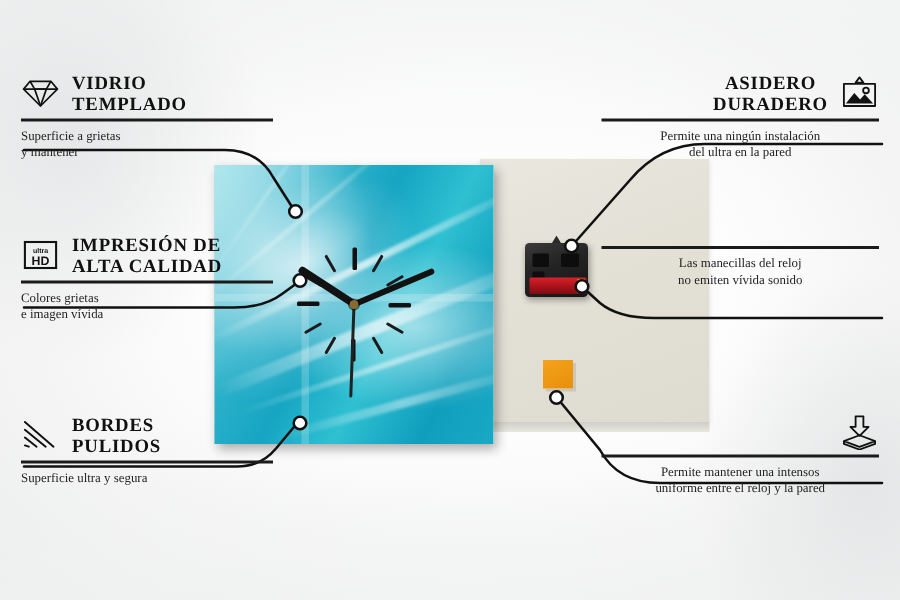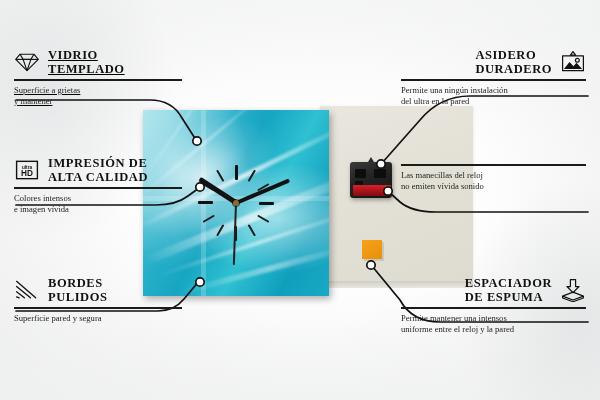--- a/index.html
+++ b/index.html
@@ -234,32 +234,32 @@
     margin: 2px 0 4px 0;
   }
   .callout .desc {
     font-family: "Liberation Serif", serif;
     font-size: 8.6px;
     line-height: 11px;
     color: #232323;
   }
   .callout.left  { text-align: left; }
   .callout.left .head { justify-content: flex-start; }
-  .callout.right { text-align: left; }
+  .callout.right { text-align: center; }
   .callout.right .head { justify-content: flex-end; }
 
   .ico {
     flex: 0 0 auto;
     width: 26px;
     height: 24px;
     display: block;
   }
 
   
-  #c-vidrio    { left: 14px;  top: 48px; text-decoration: underline;  }
+  #c-vidrio    { left: 14px;  top: 48px;  }
   #c-impresion { left: 14px;  top: 156px; }
   #c-bordes    { left: 14px;  top: 276px; }
   #c-asidero   { left: 401px; top: 48px;  }
   #c-mecanismo { left: 401px; top: 162px; }
   #c-espaciador{ left: 401px; top: 276px; }
 
   #c-vidrio .rule, #c-impresion .rule, #c-bordes .rule { width: 168px; }
   #c-asidero .rule, #c-mecanismo .rule, #c-espaciador .rule { width: 185px; margin-left: auto; }
 </style>
 </head>
@@ -396,21 +396,21 @@
         <text x="15" y="11.5" font-family="Liberation Sans, sans-serif" font-size="5.4" font-weight="bold" text-anchor="middle" fill="#111">ultra</text>
         <text x="15" y="20.5" font-family="Liberation Sans, sans-serif" font-size="9.5" font-weight="bold" text-anchor="middle" fill="#111">HD</text>
       </svg>
       <div class="title">
         <div>IMPRESIÓN DE</div>
         <div>ALTA CALIDAD</div>
       </div>
     </div>
     <div class="rule"></div>
     <div class="desc">
-      <div>Colores intensos</div>
+      <div>Colores grietas</div>
       <div>e imagen vívida</div>
     </div>
   </div>
 
   <div class="callout left" id="c-bordes">
     <div class="head">
       <svg class="ico" viewBox="0 0 30 26">
         <g stroke="#111" stroke-width="1.5" stroke-linecap="round">
           <line x1="3" y1="3" x2="25" y2="22"></line>
           <line x1="3" y1="9" x2="19" y2="22"></line>
@@ -418,21 +418,21 @@
           <line x1="3" y1="21" x2="6" y2="22"></line>
         </g>
       </svg>
       <div class="title">
         <div>BORDES</div>
         <div>PULIDOS</div>
       </div>
     </div>
     <div class="rule"></div>
     <div class="desc">
-      <div>Superficie pared y segura</div>
+      <div>Superficie ultra y segura</div>
     </div>
   </div>
 
   <div class="callout right" id="c-asidero">
     <div class="head">
       <div class="title">
         <div>ASIDERO</div>
         <div>DURADERO</div>
       </div>
       <svg class="ico" viewBox="0 0 30 26">
@@ -454,24 +454,20 @@
   <div class="callout right" id="c-mecanismo">
     <div class="rule"></div>
     <div class="desc">
       <div>Las manecillas del reloj</div>
       <div>no emiten vívida sonido</div>
     </div>
   </div>
 
   <div class="callout right" id="c-espaciador">
     <div class="head">
-      <div class="title">
-        <div>ESPACIADOR</div>
-        <div>DE ESPUMA</div>
-      </div>
       <svg class="ico" viewBox="0 0 30 26">
         <g fill="none" stroke="#111" stroke-width="1.4" stroke-linejoin="round">
           <path d="M12,1 h6 v8 h4 l-7,7 -7,-7 h4 Z"></path>
           <path d="M15,15.5 L27,20 L15,24.5 L3,20 Z"></path>
           <path d="M3,20 v2.2 L15,26.5 L27,22.2 V20"></path>
         </g>
       </svg>
     </div>
     <div class="rule"></div>
     <div class="desc">

